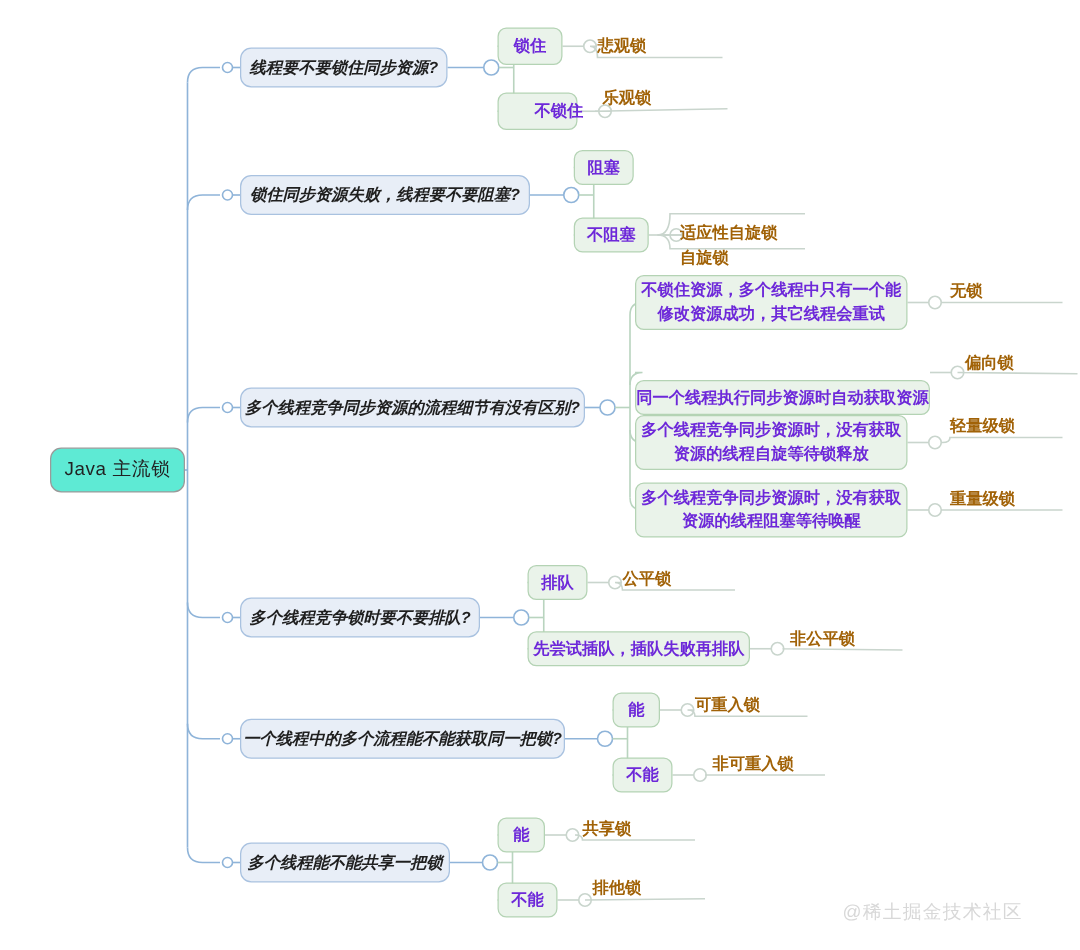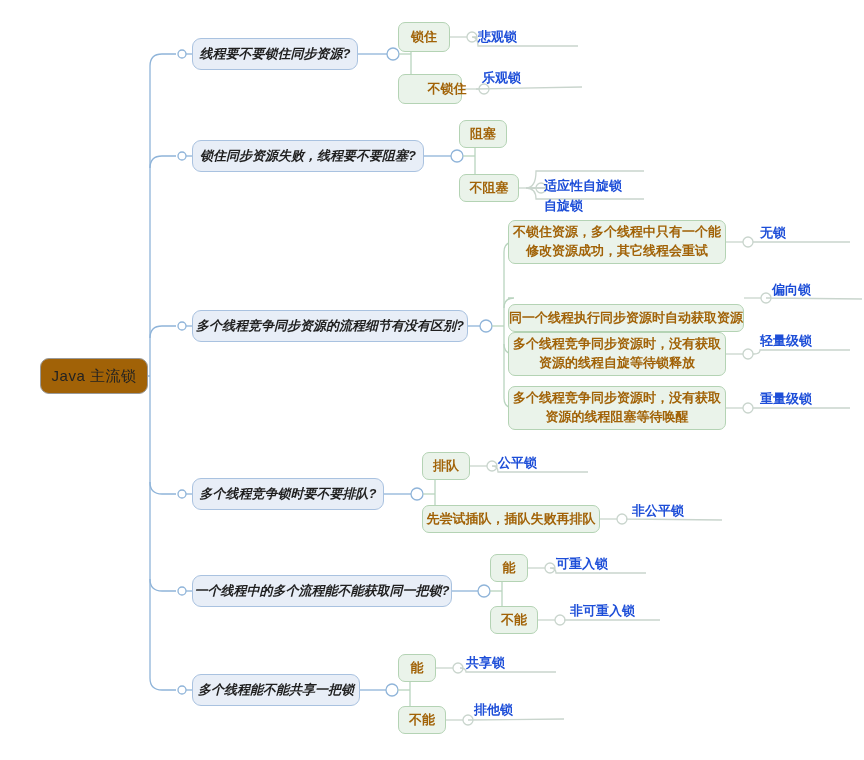--- a/index.html
+++ b/index.html
@@ -32,21 +32,21 @@
     box-sizing: border-box;
     display: flex;
     align-items: center;
     justify-content: center;
     text-align: center;
     white-space: pre;
     line-height: 1.45;
   }
   
   .node.root {
-    background: #a16207;
+    background: #5eead4;
     border: 1px solid #9a9a9a;
     border-radius: 9px;
     color: #222222;
     font-size: 15px;
     letter-spacing: 0.5px;
   }
   
   .node.lv1 {
     background: #e8eef7;
     border: 1px solid #a9c2e0;
@@ -54,27 +54,27 @@
     color: #1f1f1f;
     font-size: 13px;
     font-weight: bold;
     font-style: italic;
   }
   
   .node.lv2 {
     background: #eaf3ea;
     border: 1px solid #b4d3b4;
     border-radius: 7px;
-    color: #a16207;
+    color: #6d28d9;
     font-size: 13px;
     font-weight: bold;
   }
   
   .node.leaf {
-    color: #1d4ed8;
+    color: #a16207;
     font-size: 13px;
     font-weight: bold;
     background: transparent;
     border: none;
     justify-content: flex-start;
     align-items: flex-end;
     padding-bottom: 1px;
   }
   .watermark {
     position: absolute;
@@ -219,13 +219,14 @@
     <div class="node lv1" style="left: 192px; top: 575px; width: 260px; height: 32px;">一个线程中的多个流程能不能获取同一把锁?</div>
     <div class="node lv2" style="left: 490px; top: 554px; width: 38px; height: 28px;">能</div>
     <div class="node leaf" style="left: 556px; top: 551px; width: 90px; height: 24px;">可重入锁</div>
     <div class="node lv2" style="left: 490px; top: 606px; width: 48px; height: 28px;">不能</div>
     <div class="node leaf" style="left: 570px; top: 598px; width: 90px; height: 24px;">非可重入锁</div>
     <div class="node lv1" style="left: 192px; top: 674px; width: 168px; height: 32px;">多个线程能不能共享一把锁</div>
     <div class="node lv2" style="left: 398px; top: 654px; width: 38px; height: 28px;">能</div>
     <div class="node leaf" style="left: 466px; top: 650px; width: 90px; height: 24px;">共享锁</div>
     <div class="node lv2" style="left: 398px; top: 706px; width: 48px; height: 28px;">不能</div>
     <div class="node leaf" style="left: 474px; top: 697px; width: 90px; height: 24px;">排他锁</div>
+    <div class="watermark" style="left: 674px; top: 720px;">@稀土掘金技术社区</div>
   </div>
 
 </body></html>

